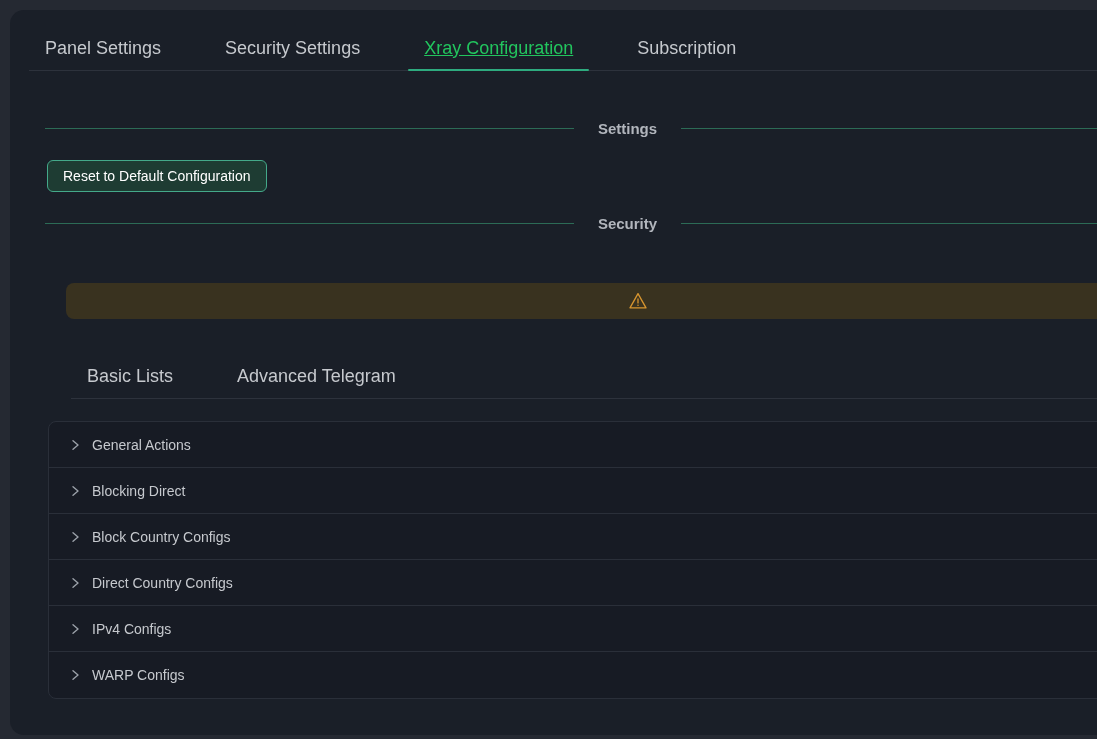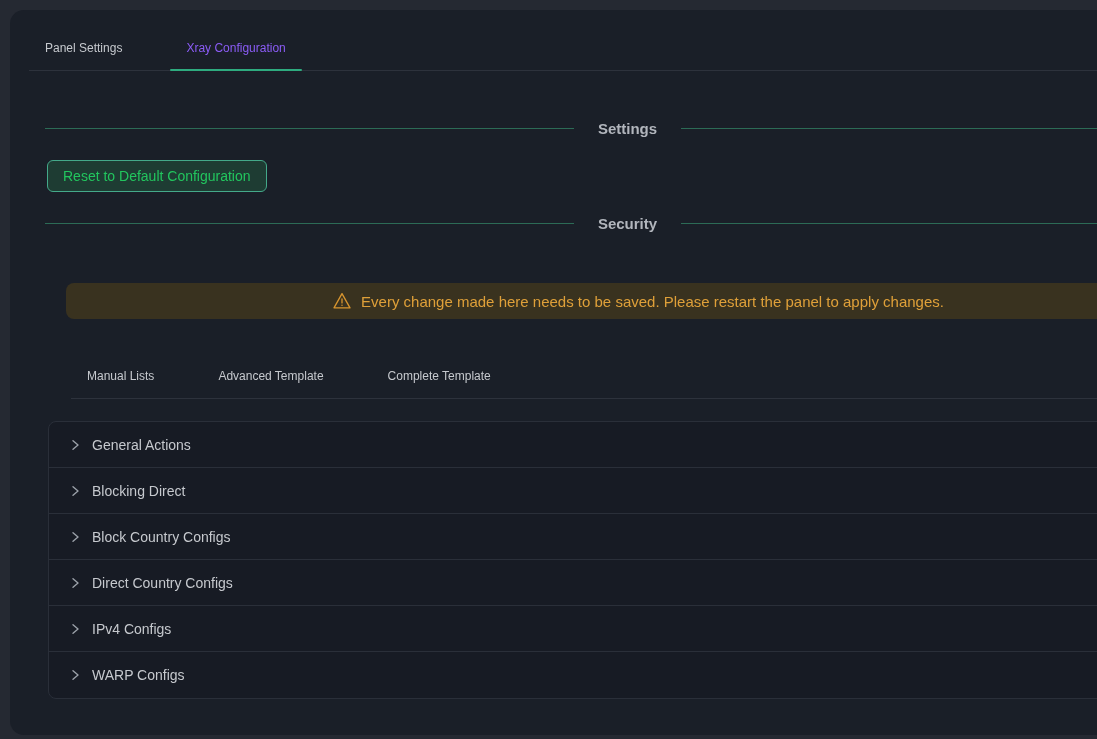--- a/index.html
+++ b/index.html
@@ -19,28 +19,28 @@
   
   .tabbar {
     display: flex;
     gap: 32px;
     border-bottom: 1px solid #2d323c;
   }
   .tabbar.top-tabs { margin-left: 19px; padding-top: 16px; }
   .tabbar.sub-tabs { margin-left: 61px; margin-top: 35px; }
   .tab {
     padding: 11px 16px;
-    font-size: 12px;
+    font-size: 18px;
     line-height: 22px;
     color: #c6c9ce;
     white-space: nowrap;
     position: relative;
     cursor: pointer;
   }
-  .tab.active { color: #8b5cf6; }
+  .tab.active { color: #22c55e; text-decoration: underline; }
   .tab.active::after {
     content: "";
     position: absolute;
     left: 0; right: 0; bottom: -1px;
     height: 2px;
     background: #2eab7f;
     border-radius: 2px;
   }
   
   .divider {
@@ -64,21 +64,21 @@
   
   .btn-row { margin: 21px 0 0 37px; }
   .reset-btn {
     display: inline-flex;
     align-items: center;
     height: 32px;
     padding: 0 15px;
     background: #1e3c33;
     border: 1px solid #44a98a;
     border-radius: 6px;
-    color: #22c55e;
+    color: #ffffff;
     font-size: 14px;
     font-family: "Liberation Sans", sans-serif;
     cursor: pointer;
   }
   
   .alert {
     margin: 49px 0 0 56px;
     height: 36px;
     background: #39321f;
     border-radius: 8px;
@@ -115,22 +115,28 @@
 </head>
 <body>
 
 <div class="card">
 
   <div class="tabbar top-tabs">
 
   <div class="tab">
         <span>Panel Settings</span>
       </div>
+      <div class="tab">
+        <span>Security Settings</span>
+      </div>
       <div class="tab active">
         <span>Xray Configuration</span>
+      </div>
+      <div class="tab">
+        <span>Subscription</span>
       </div>
     </div>
 
   <div class="divider actions">
     <span>Settings</span>
   </div>
 
   <div class="btn-row">
     <button class="reset-btn">Reset to Default Configuration</button>
   </div>
@@ -138,33 +144,29 @@
   <div class="divider templates">
     <span>Security</span>
   </div>
 
   <div class="alert">
     <svg width="20" height="20" viewBox="0 0 24 24" fill="none" stroke="#d7952f" stroke-width="1.6" stroke-linejoin="round" stroke-linecap="round">
       <path d="M12 3.2 L21.6 20.2 H2.4 Z"></path>
       <line x1="12" y1="9.5" x2="12" y2="14.3"></line>
       <circle cx="12" cy="17.2" r="0.9" fill="#d7952f" stroke="none"></circle>
     </svg>
-    <span>Every change made here needs to be saved. Please restart the panel to apply changes.</span>
   </div>
 
   <div class="tabbar sub-tabs">
 
       <div class="tab">
-        <span>Manual Lists</span>
-      </div>
-      <div class="tab">
-        <span>Advanced Template</span>
-      </div>
-      <div class="tab">
-        <span>Complete Template</span>
+        <span>Basic Lists</span>
+      </div>
+      <div class="tab">
+        <span>Advanced Telegram</span>
       </div>
     </div>
 
   <div class="accordion">
 
   <div class="acc-row">
         <svg width="12" height="12" viewBox="0 0 12 12" fill="none" stroke="#9ba1a9" stroke-width="1.4" stroke-linecap="round" stroke-linejoin="round">
           <path d="M4 1.8 L9 6 L4 10.2"></path>
         </svg>
         <span>General Actions</span>

